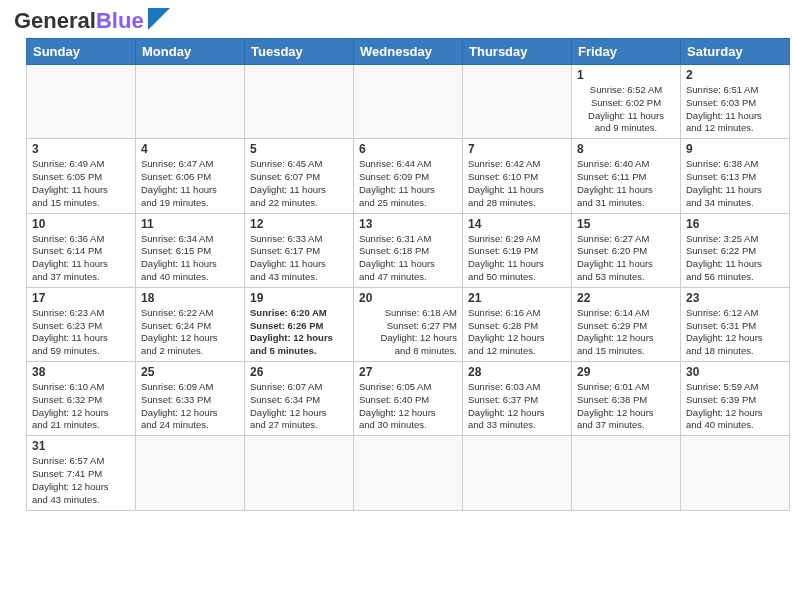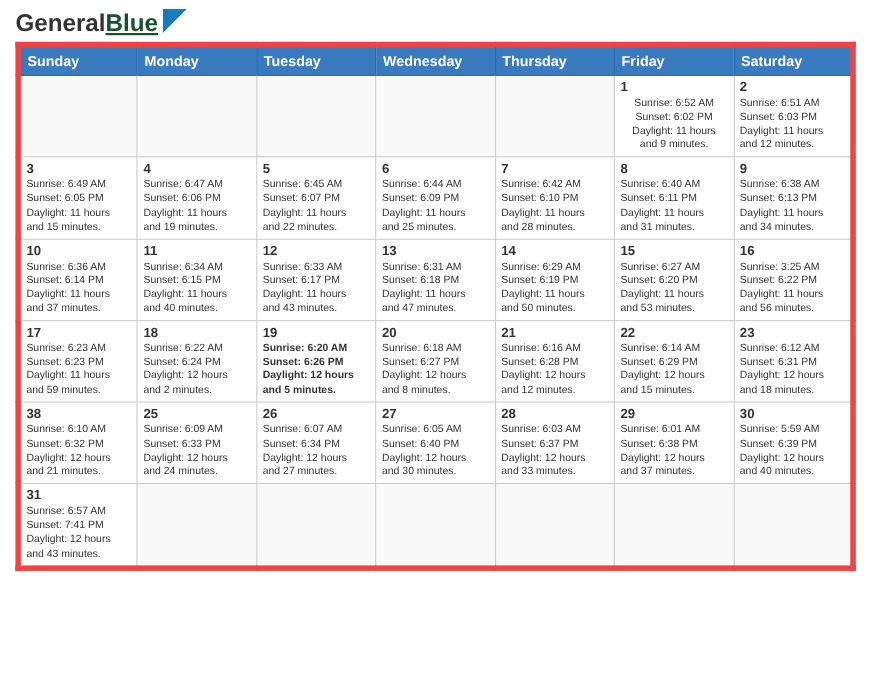--- a/index.html
+++ b/index.html
@@ -24,38 +24,39 @@
       display: flex;
       flex-direction: column;
       align-items: flex-start;
     }
     .logo-text {
       font-size: 22px;
       font-weight: bold;
       color: #333;
       line-height: 1;
     }
-    .logo-text span.blue { color: #14532d; text-decoration: underline; }
+    .logo-text span.blue { color: #8b5cf6; }
     .title-area {
       text-align: right;
     }
     .month-year {
       font-size: 36px;
       font-weight: bold;
       color: #333;
       line-height: 1.1;
     }
     .location {
       font-size: 14px;
       color: #555;
     }
     .calendar {
       width: 100%;
       border-collapse: collapse;
-      border: 5px solid #ef4444;
+      border: 1px solid #ef4444;
+      margin-left: 12px;
     }
     .calendar th {
       background: #3a7abf;
       color: #fff;
       text-align: left;
       padding: 5px 6px;
       font-size: 13px;
       border: 1px solid #2a6aaf;
       font-weight: bold;
     }
@@ -261,21 +262,21 @@
           </td>
           <td>
             <span class="day-num">19</span>
             <div class="day-info" style="white-space: pre-line; font-weight: bold;">Sunrise: 6:20 AM
 Sunset: 6:26 PM
 Daylight: 12 hours
 and 5 minutes.</div>
           </td>
           <td>
             <span class="day-num">20</span>
-            <div class="day-info" style="white-space: pre-line;">Sunrise: 6:18 AM
+            <div class="day-info" style="white-space: pre-line; text-align: right;">Sunrise: 6:18 AM
 Sunset: 6:27 PM
 Daylight: 12 hours
 and 8 minutes.</div>
           </td>
           <td>
             <span class="day-num">21</span>
             <div class="day-info" style="white-space: pre-line;">Sunrise: 6:16 AM
 Sunset: 6:28 PM
 Daylight: 12 hours
 and 12 minutes.</div>

